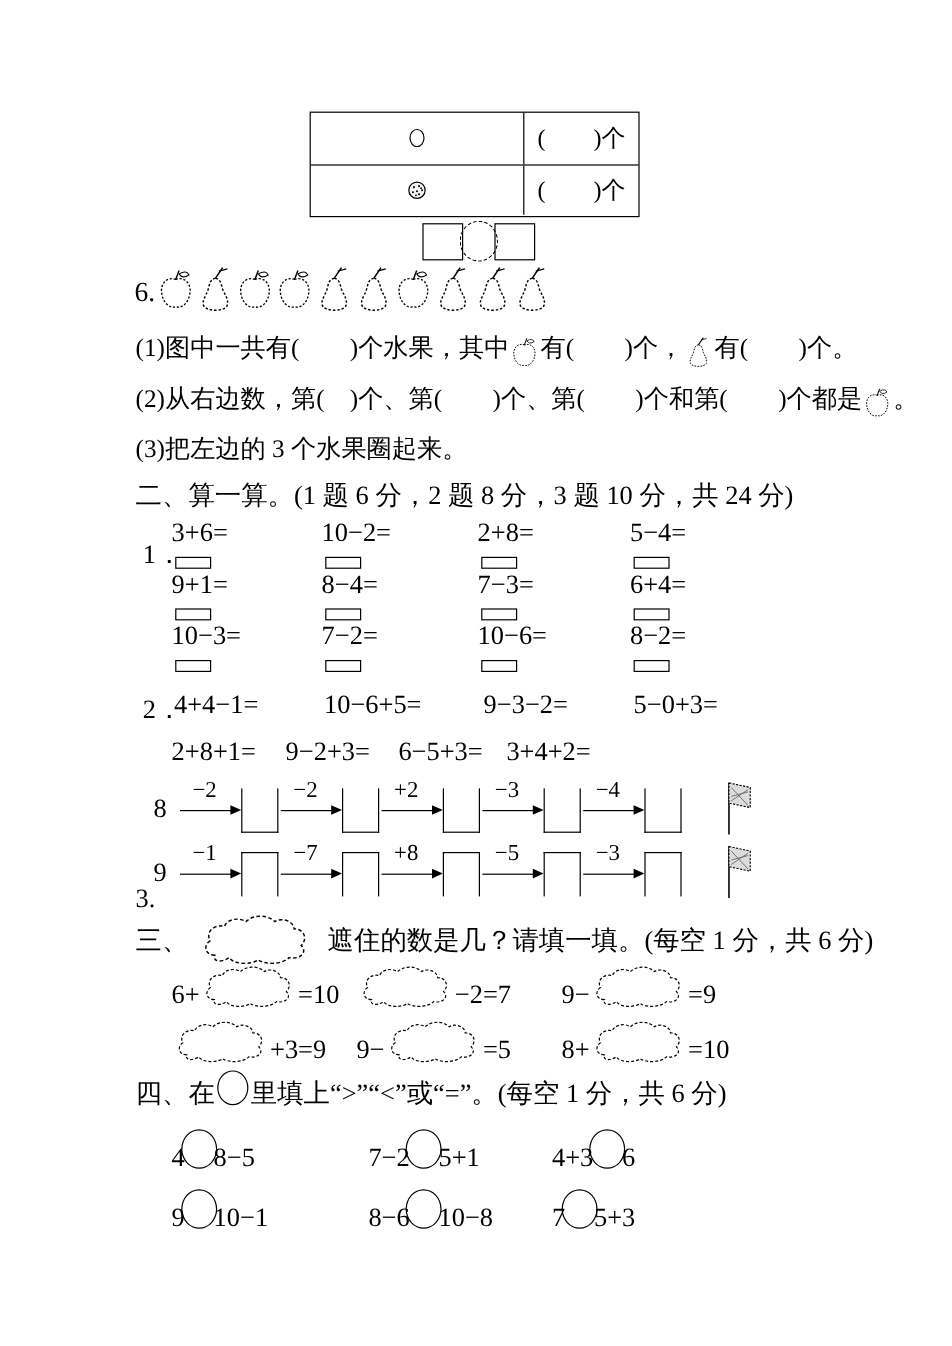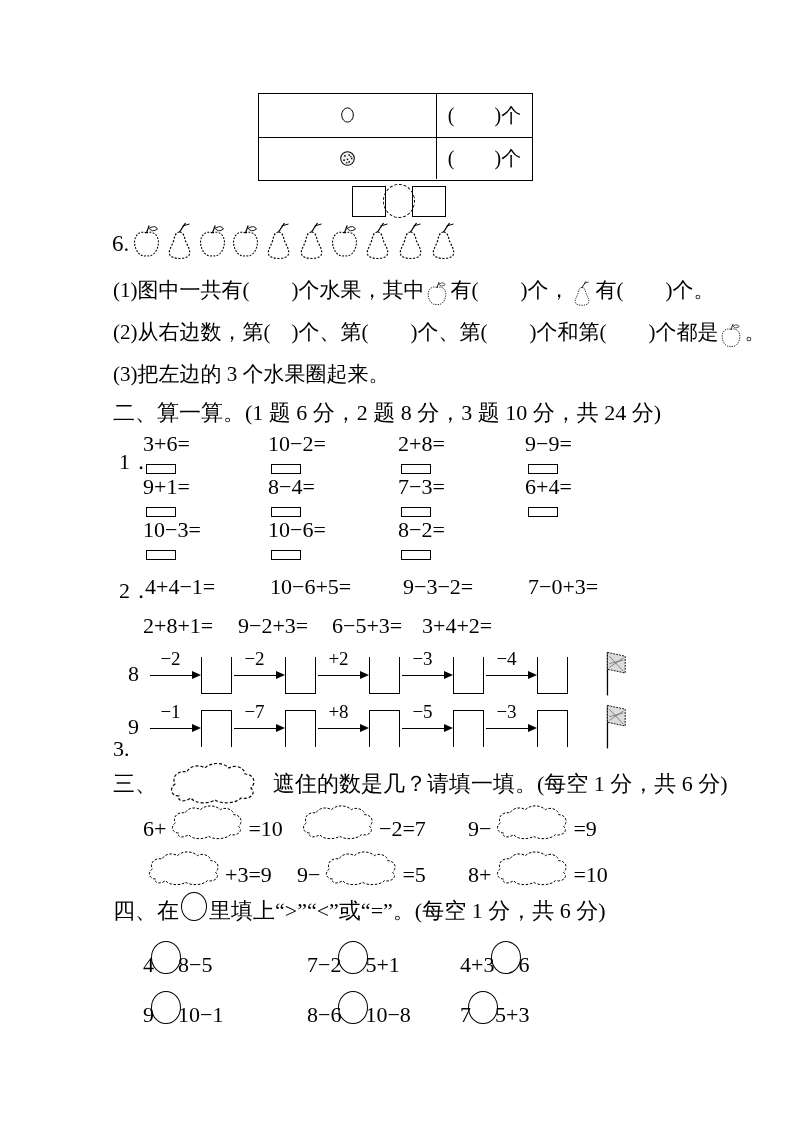--- a/index.html
+++ b/index.html
@@ -206,59 +206,63 @@
       </div>
     <div class="q1cell">
         <span class="expr">10−2=</span>
         <div class="abox"></div>
       </div>
     <div class="q1cell">
         <span class="expr">2+8=</span>
         <div class="abox"></div>
       </div>
     <div class="q1cell">
-        <span class="expr">9−9=</span>
+        <span class="expr">5−4=</span>
         <div class="abox"></div>
       </div>
     <div class="q1cell">
         <span class="expr">9+1=</span>
         <div class="abox"></div>
       </div>
     <div class="q1cell">
         <span class="expr">8−4=</span>
         <div class="abox"></div>
       </div>
     <div class="q1cell">
         <span class="expr">7−3=</span>
         <div class="abox"></div>
       </div>
     <div class="q1cell">
         <span class="expr">6+4=</span>
         <div class="abox"></div>
       </div>
     <div class="q1cell">
         <span class="expr">10−3=</span>
+        <div class="abox"></div>
+      </div>
+    <div class="q1cell">
+        <span class="expr">7−2=</span>
         <div class="abox"></div>
       </div>
     <div class="q1cell">
         <span class="expr">10−6=</span>
         <div class="abox"></div>
       </div>
     <div class="q1cell">
         <span class="expr">8−2=</span>
         <div class="abox"></div>
       </div>
   </div>
 
   <div class="qnum" style="left:119px;top:576px">2．</div>
   <div class="q2row1">
     <span>4+4−1=</span>
     <span>10−6+5=</span>
     <span>9−3−2=</span>
-    <span>7−0+3=</span>
+    <span>5−0+3=</span>
   </div>
   <div class="q2row2">
     <span>2+8+1=</span>
     <span>9−2+3=</span>
     <span>6−5+3=</span>
     <span>3+4+2=</span>
   </div>
 
   <div class="chain" style="top:646px">
     <span class="start">8</span>

